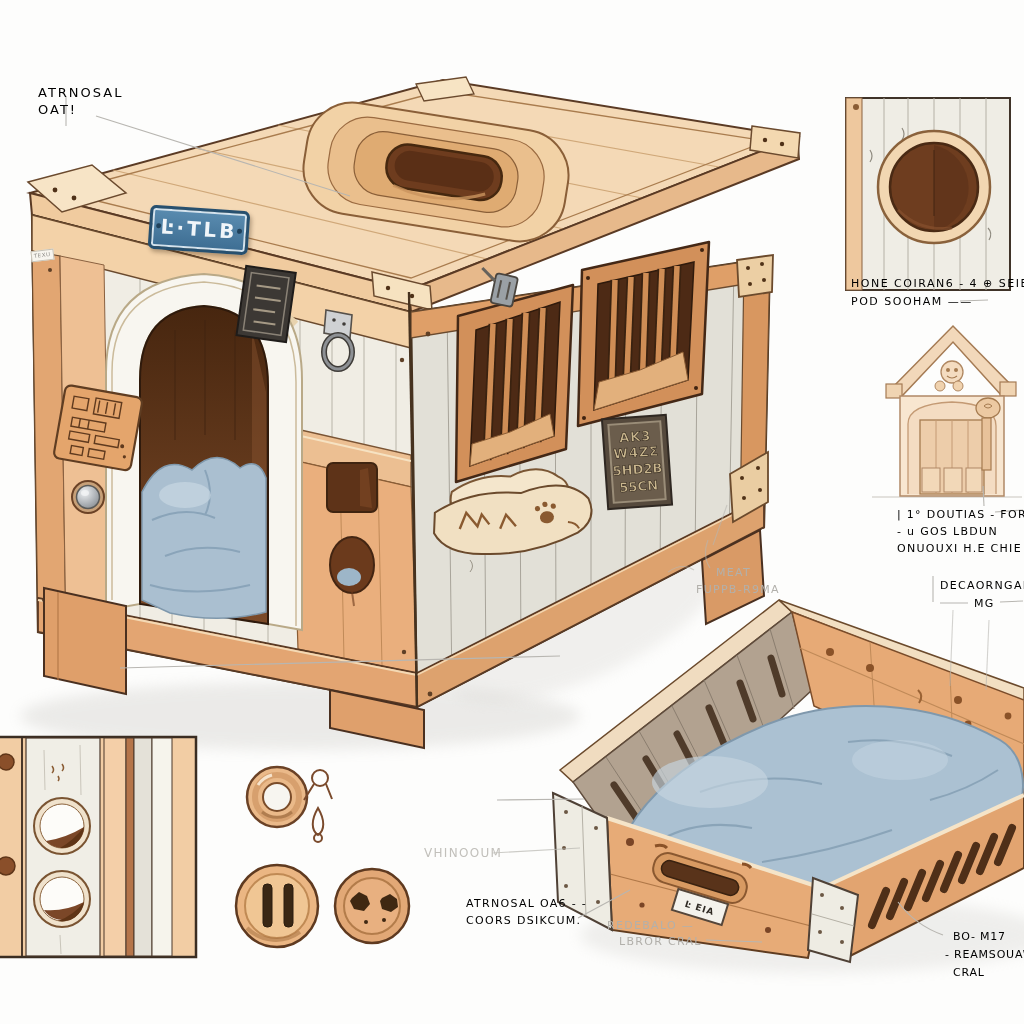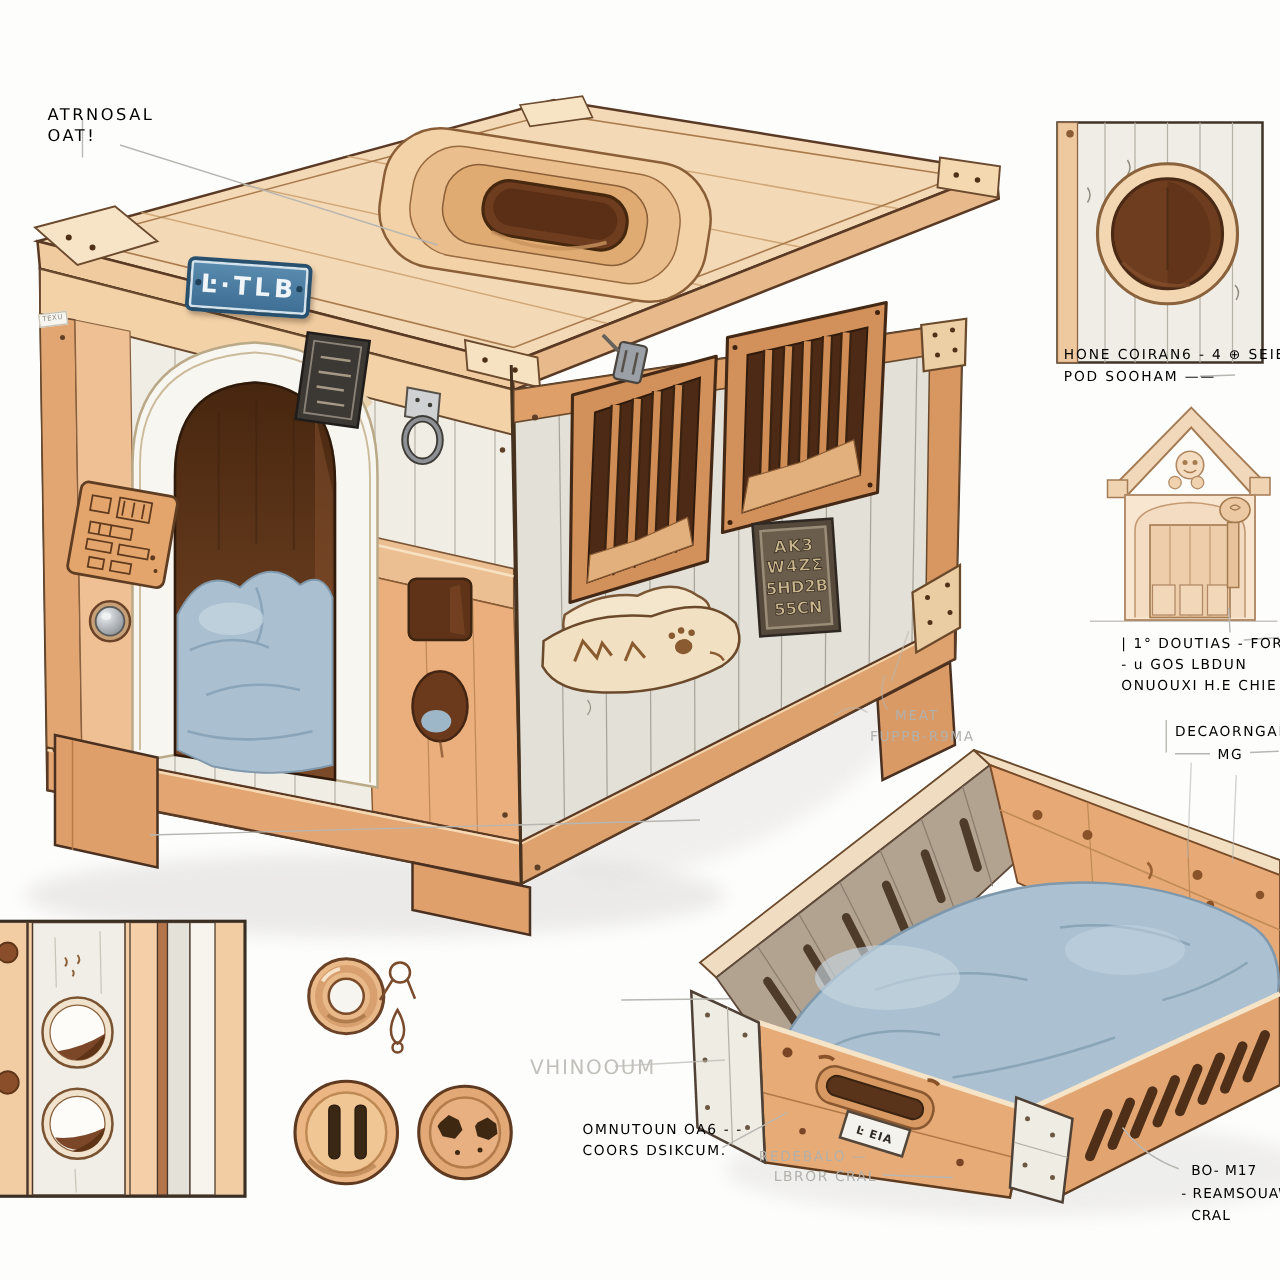--- a/index.html
+++ b/index.html
@@ -517,26 +517,26 @@
 
 <div class="side-tag">TEXU</div>
 
 <div class="ann" style="left:38px;top:84px;font-size:13px;letter-spacing:2px;">
   <div class="ann-line">ATRNOSAL</div>
   <div class="ann-line">OAT!</div>
 </div>
 
 
 
-<div class="ann ann--faint" style="left:424px;top:845px;font-size:16px;">
+<div class="ann ann--faint" style="left:424px;top:845px;font-size:12px;">
   <div class="ann-line">VHINOOUM</div>
 </div>
 
 <div class="ann" style="left:466px;top:895px;font-size:11px;line-height:17px;">
-  <div class="ann-line">OMNUTOUN OA6 - -</div>
+  <div class="ann-line">ATRNOSAL OA6 - -</div>
   <div class="ann-line">COORS DSIKCUM.</div>
 </div>
 
 <div class="ann ann--soft" style="left:607px;top:918px;font-size:11px;line-height:16px;">
   <div class="ann-line">REDEBALO  —</div>
   <div class="ann-line indent12">LBROR CRAL</div>
 </div>
 
 <div class="ann ann--soft" style="left:696px;top:564px;font-size:11px;line-height:17px;">
   <div class="ann-line indent20">MEAT</div>

